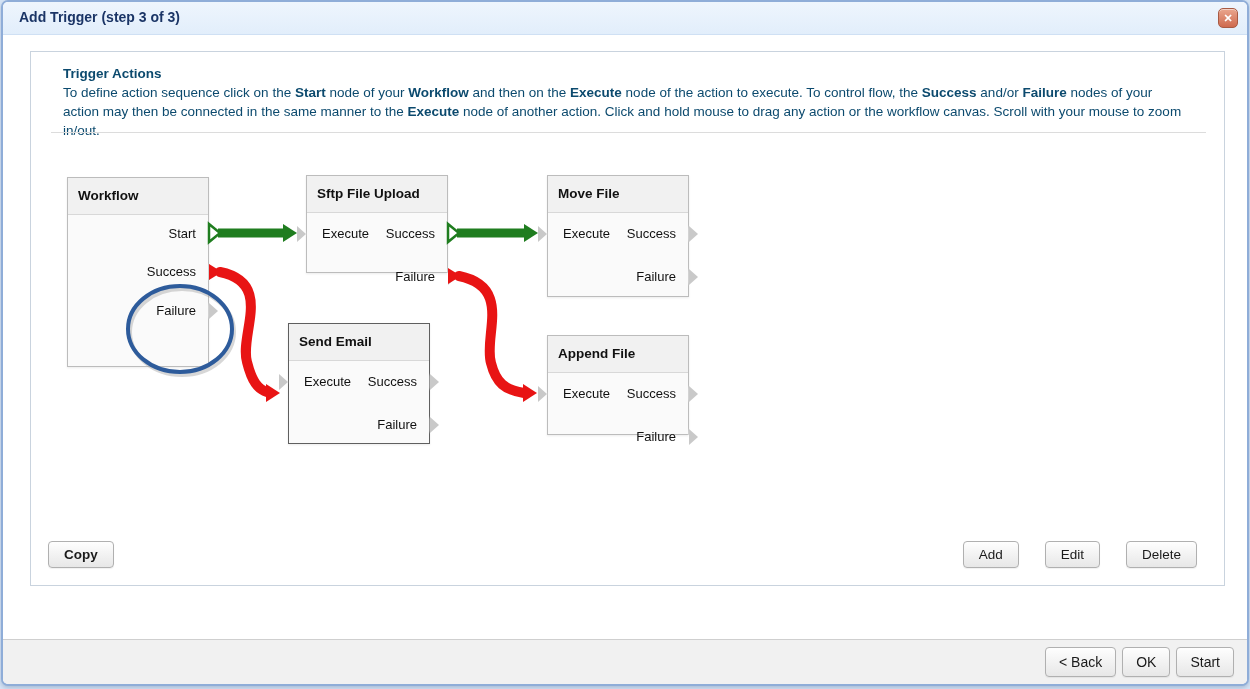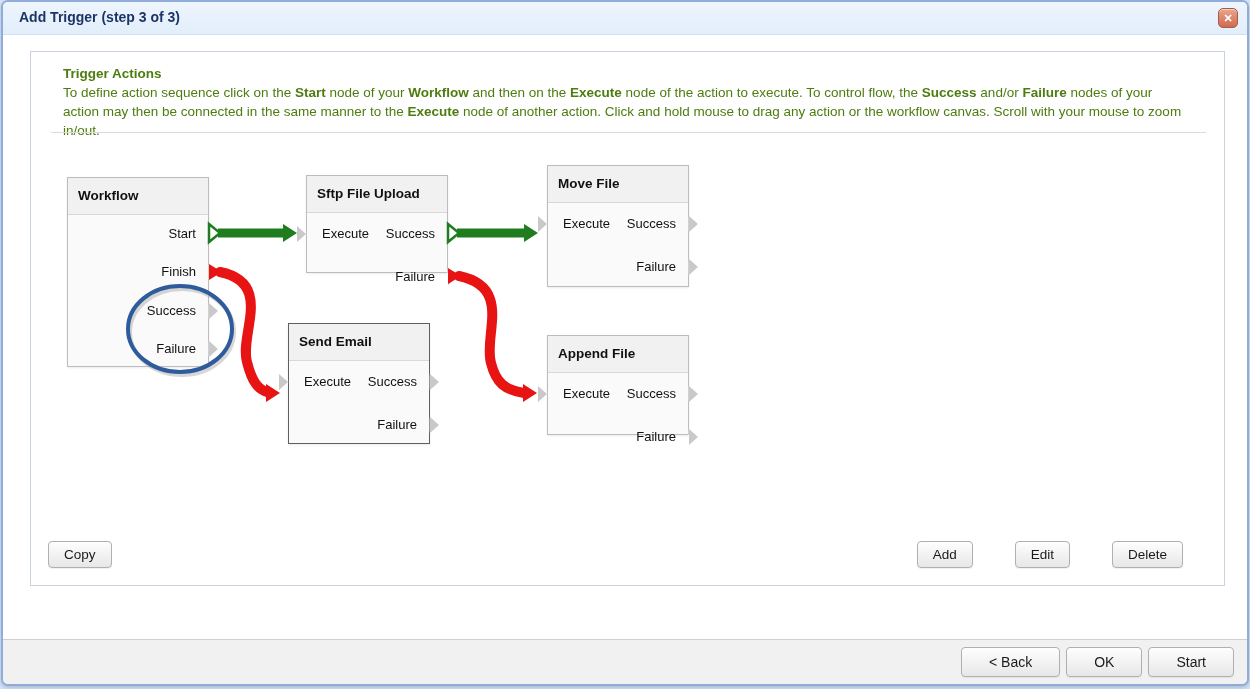--- a/index.html
+++ b/index.html
@@ -9,21 +9,21 @@
   
   .titlebar{position:absolute;left:0;top:0;right:0;height:32px;background:linear-gradient(#eef5fd,#e2eefb);
             border-bottom:1px solid #cfe0f4;}
   .titlebar .title{position:absolute;left:16px;top:7px;font-size:14px;font-weight:bold;color:#1b3566;}
   .close-btn{position:absolute;right:9px;top:6px;width:20px;height:20px;padding:0;cursor:pointer;
              background:linear-gradient(#eaa68e,#cf6a4f);border:1px solid #a85a43;border-radius:5px;
              box-shadow:inset 0 1px 0 rgba(255,255,255,.5);}
   .close-btn span{display:block;color:#fff;font-weight:bold;font-size:11px;line-height:18px;text-align:center;}
   
   .panel{position:absolute;left:27px;top:49px;width:1193px;height:533px;border:1px solid #c9d3de;background:#fff;}
-  .instructions{position:absolute;left:32px;top:12px;right:36px;font-size:13.5px;color:#4d7c0f;line-height:1.42;}
+  .instructions{position:absolute;left:32px;top:12px;right:36px;font-size:13.5px;color:#0c4a6e;line-height:1.42;}
   .instructions .head{font-weight:bold;}
   .instructions b{font-weight:bold;}
   .separator{position:absolute;left:20px;right:18px;top:80px;border-top:1px solid #dcdcdc;}
   
   .canvas{position:absolute;left:0;top:81px;right:0;bottom:60px;}
   .node-box{position:absolute;width:142px;background:#fafafa;border:1px solid #bcbcbc;box-sizing:border-box;
             box-shadow:0 1px 2px rgba(0,0,0,.08);}
   .node-box.selected{border-color:#5f5f5f;}
   .box-header{height:36px;line-height:36px;padding:0 10px;background:#f1f1f1;border-bottom:1px solid #d8d8d8;
               font-size:13.5px;font-weight:bold;color:#111;cursor:move;}
@@ -37,26 +37,26 @@
           border-top:8px solid transparent;border-bottom:8px solid transparent;border-left:9px solid #c9c9c9;
           filter:drop-shadow(0 0 1px #fff);}
   .m-right{right:-10px;}
   .m-left{left:-10px;}
   svg.overlay{position:absolute;left:0;top:0;pointer-events:none;}
   .boxes{position:absolute;left:0;top:0;}
   
   .btn{display:inline-block;background:linear-gradient(#fefefe,#e7e7e7);border:1px solid #b0b0b0;
        border-radius:4px;font-family:"Liberation Sans",sans-serif;font-size:13.5px;color:#1a1a1a;
        padding:5px 15px;cursor:pointer;box-shadow:0 1px 1px rgba(0,0,0,.06);}
-  .copy-btn{position:absolute;left:17px;bottom:17px;}
-  .right-btns{position:absolute;right:41px;bottom:17px;display:flex;gap:42px;margin-left:8px;}
+  .copy-btn{position:absolute;left:17px;bottom:17px;font-weight:bold;}
+  .right-btns{position:absolute;right:27px;bottom:17px;display:flex;gap:26px;margin-left:8px;}
   
   .footer{position:absolute;left:0;right:0;bottom:0;height:44px;background:#f1f1f1;border-top:1px solid #cfcfcf;}
   .footer-btns{position:absolute;right:13px;top:7px;display:flex;gap:6px;}
-  .footer .btn{font-size:14px;padding:6px 27px;}
+  .footer .btn{font-size:14px;padding:6px 13px;}
 </style>
 </head>
 <body>
 
 <div class="stage">
 <div class="dialog">
 
   <div class="titlebar">
     <span class="title">Add Trigger (step 3 of 3)</span>
     <button class="close-btn">
@@ -77,24 +77,20 @@
       <div class="boxes">
 
         <div class="node-box" style="left:36px;top:44px;height:190px">
           <div class="box-header">Workflow</div>
           <div class="box-body">
             <div class="node-row wf-row">
               <span>Start</span>
               <span class="marker m-right"></span>
             </div>
             <div class="node-row wf-row">
-              <span>Finish</span>
-              <span class="marker m-right"></span>
-            </div>
-            <div class="node-row wf-row">
               <span>Success</span>
               <span class="marker m-right"></span>
             </div>
             <div class="node-row wf-row">
               <span>Failure</span>
               <span class="marker m-right"></span>
             </div>
           </div>
         </div>
 
@@ -113,21 +109,21 @@
             </div>
             <div class="node-row action-row">
               <div class="node-right">
                 <span>Failure</span>
                 <span class="marker m-right"></span>
               </div>
             </div>
           </div>
         </div>
 
-        <div class="node-box" style="left:516px;top:32px;height:122px">
+        <div class="node-box" style="left:516px;top:42px;height:122px">
           <div class="box-header">Move File</div>
           <div class="box-body">
             <div class="node-row action-row">
               <div class="node-left">
                 <span class="marker m-left"></span>
                 <span>Execute</span>
               </div>
               <div class="node-right">
                 <span>Success</span>
                 <span class="marker m-right"></span>

